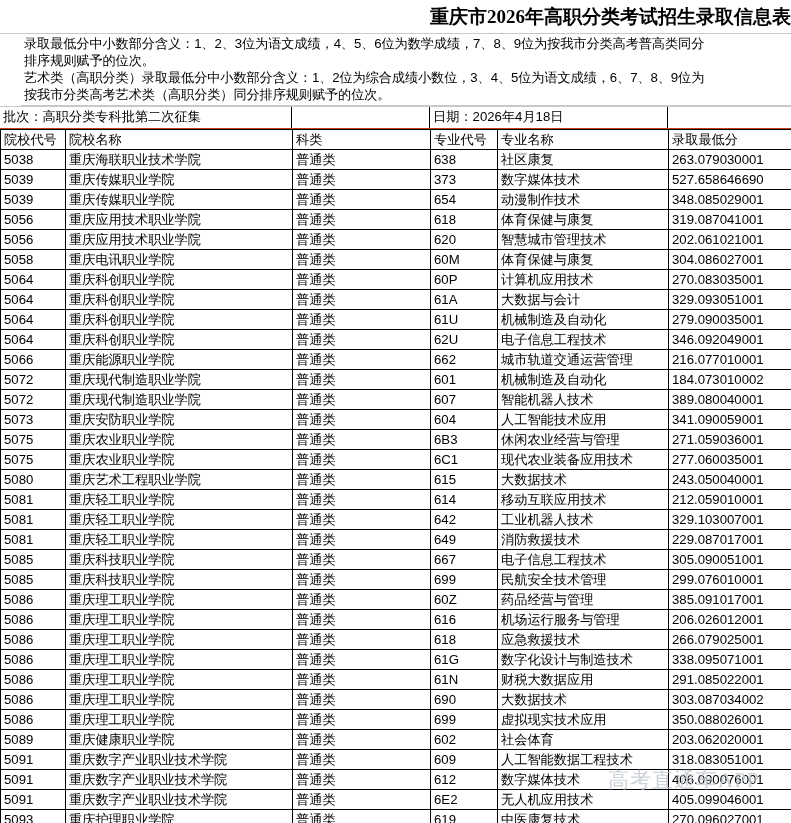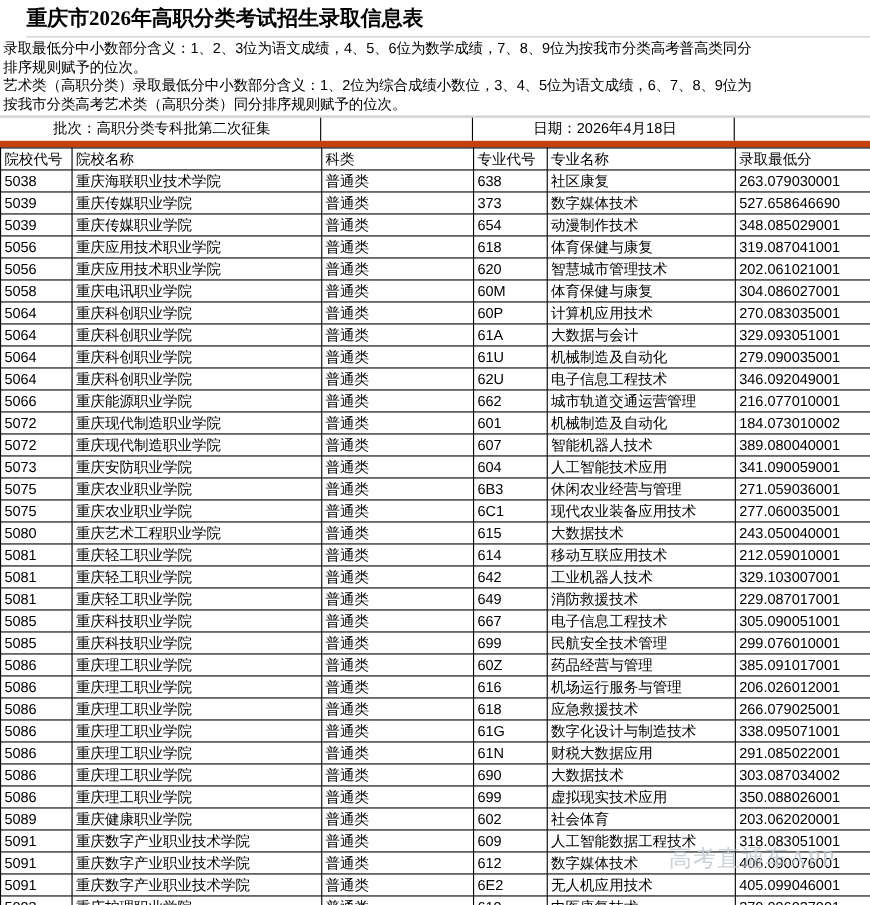--- a/index.html
+++ b/index.html
@@ -18,48 +18,47 @@
   .sheet {
     width: 791px;
     position: relative;
   }
   
   .title-row {
     height: 33px;
     border-bottom: 1px solid #c8c8c8;
     display: flex;
     align-items: center;
-    justify-content: flex-start;
-    margin-left: 24px;
+    justify-content: flex-end;
   }
   .title-text {
     font-family: "Liberation Serif", "DejaVu Serif", serif;
     font-size: 19px;
     font-weight: bold;
     letter-spacing: 0px;
     white-space: nowrap;
   }
   
   .notes {
     border-bottom: 1px solid #c8c8c8;
     padding: 1px 2px 2px 3px;
+    margin-left: 21px;
   }
   .note-line {
     font-size: 13.2px;
     line-height: 17px;
     white-space: nowrap;
     letter-spacing: -0.1px;
   }
   
   .info-row {
     display: flex;
     height: 21px;
-    border-bottom: 6px solid #c2410c;
+    border-bottom: 1px solid #c2410c;
     border-top: 1px solid #c8c8c8;
-    text-align: center;
   }
   .info-cell {
     font-size: 13.2px;
     line-height: 20px;
     padding-left: 3px;
     box-sizing: border-box;
     white-space: nowrap;
     overflow: hidden;
   }
   .info-batch  { width: 292px; border-right: 1px solid #000; }

